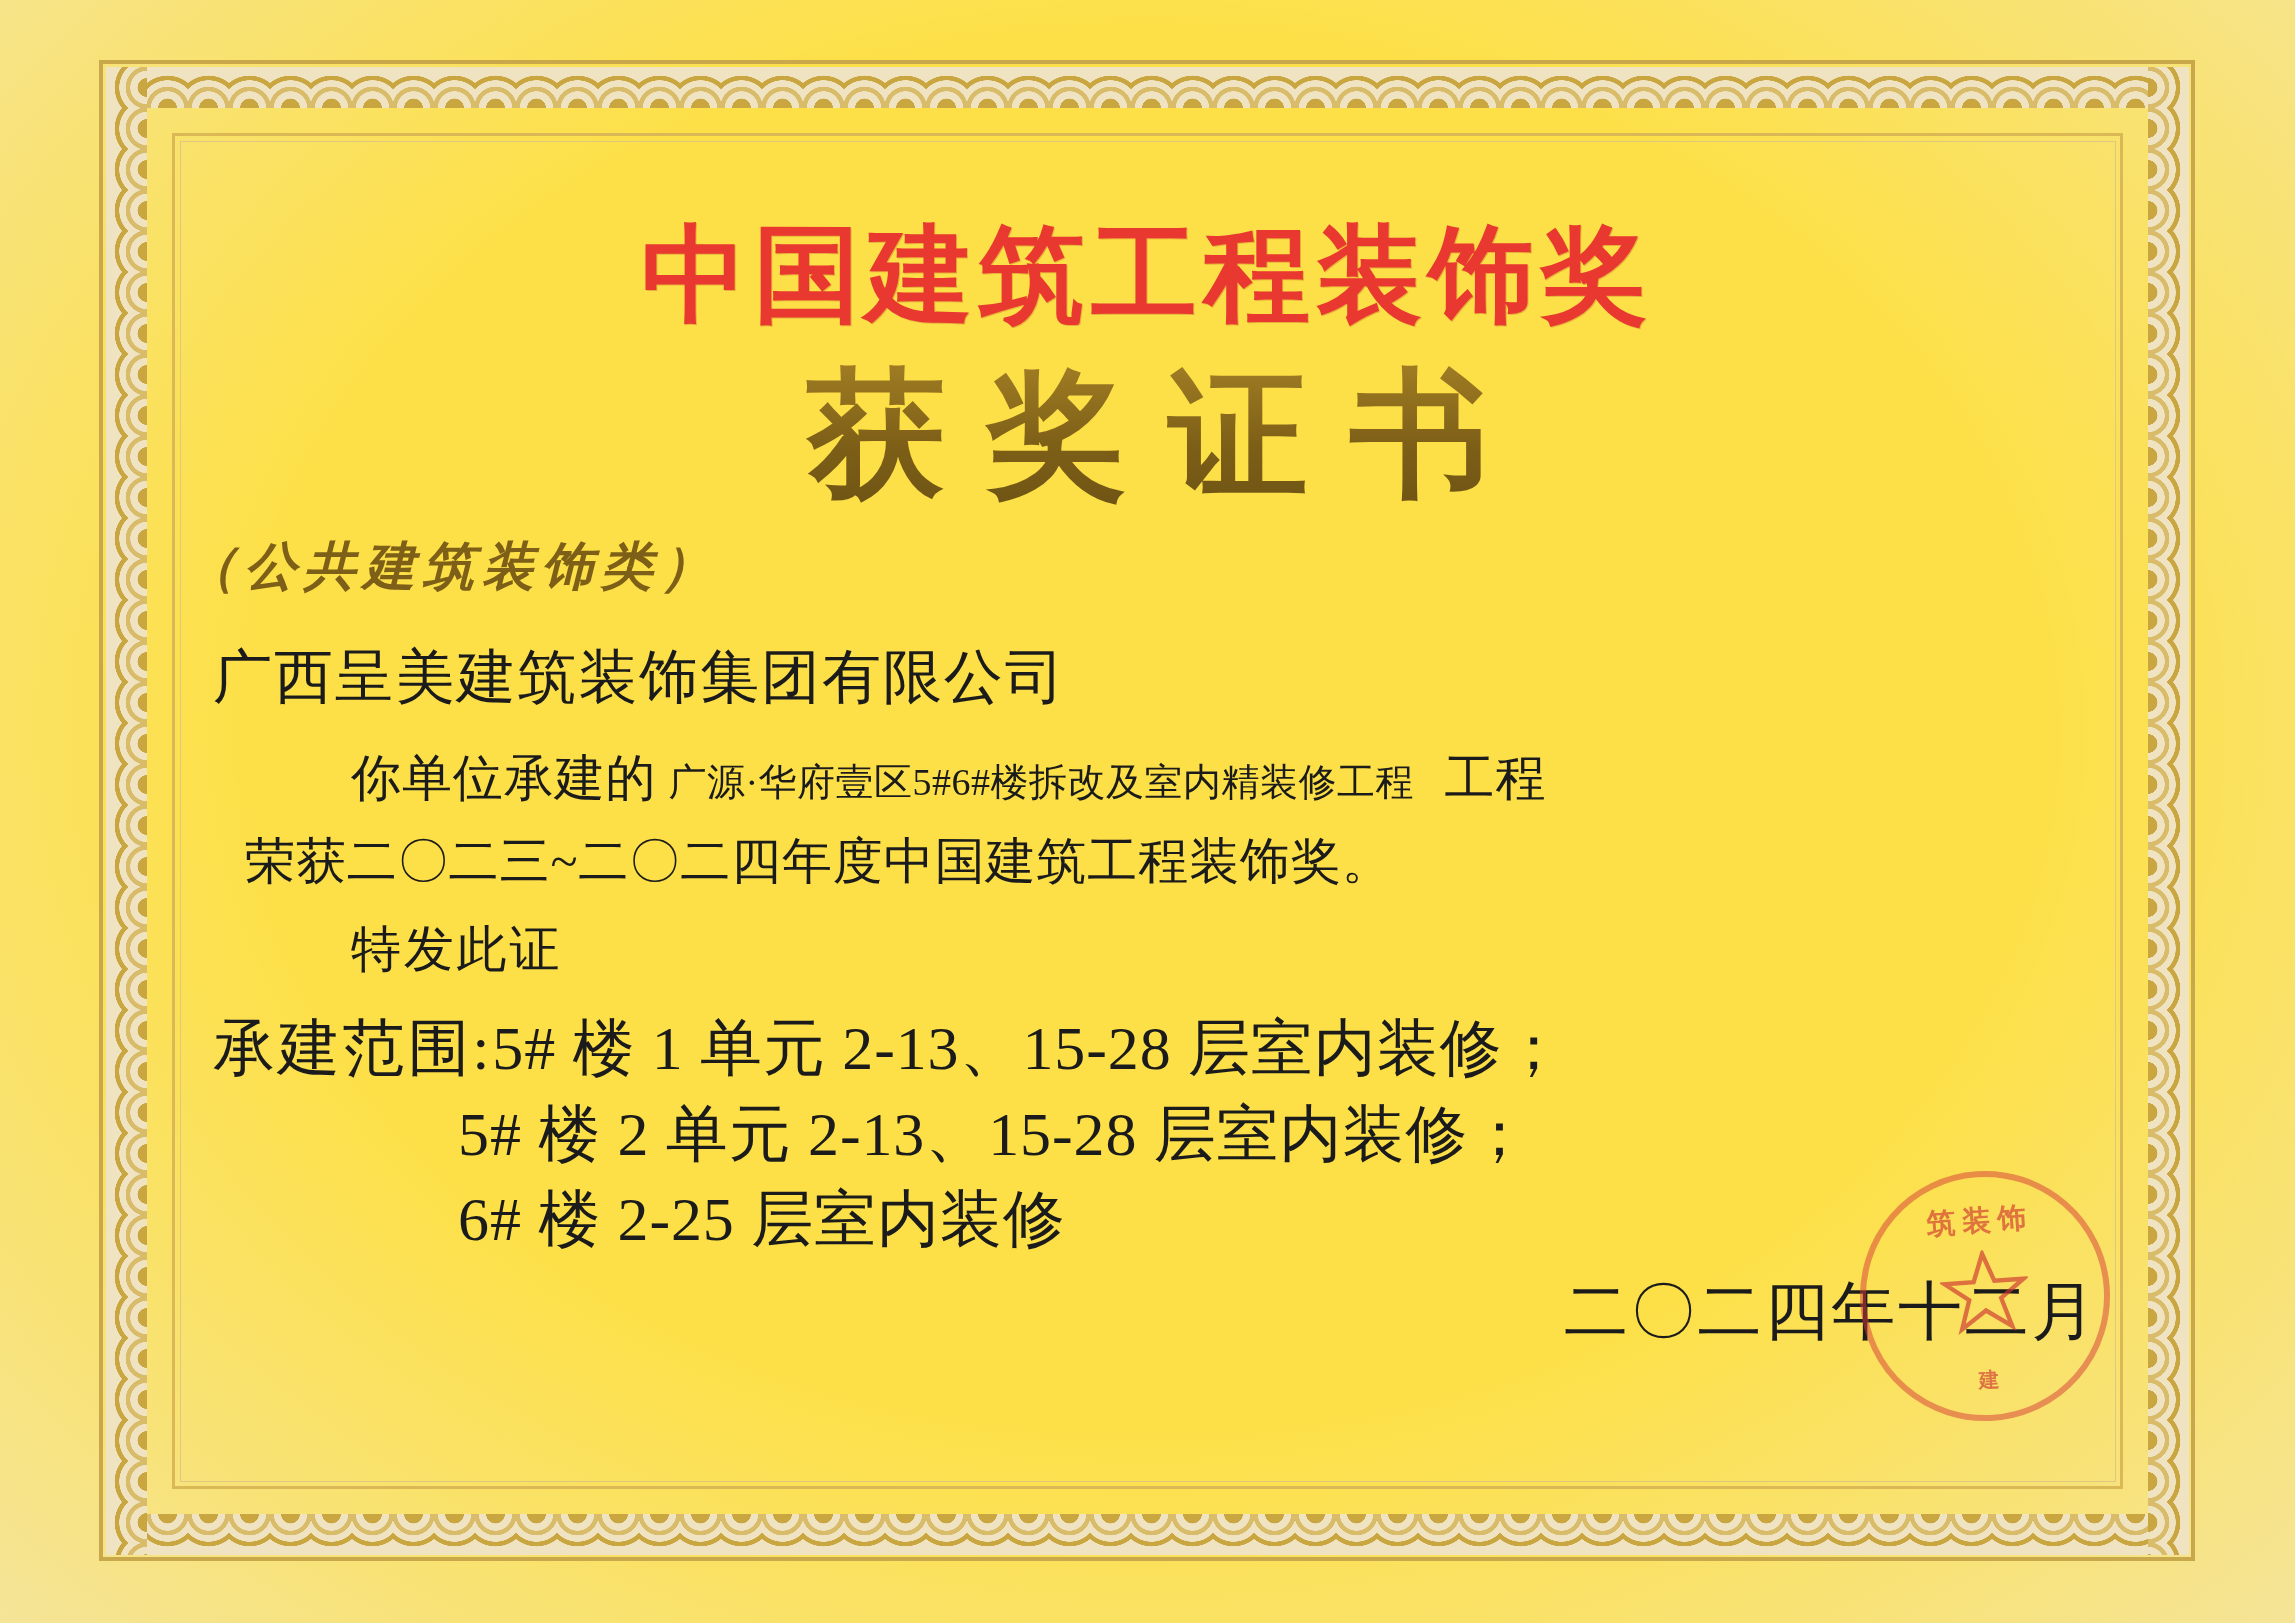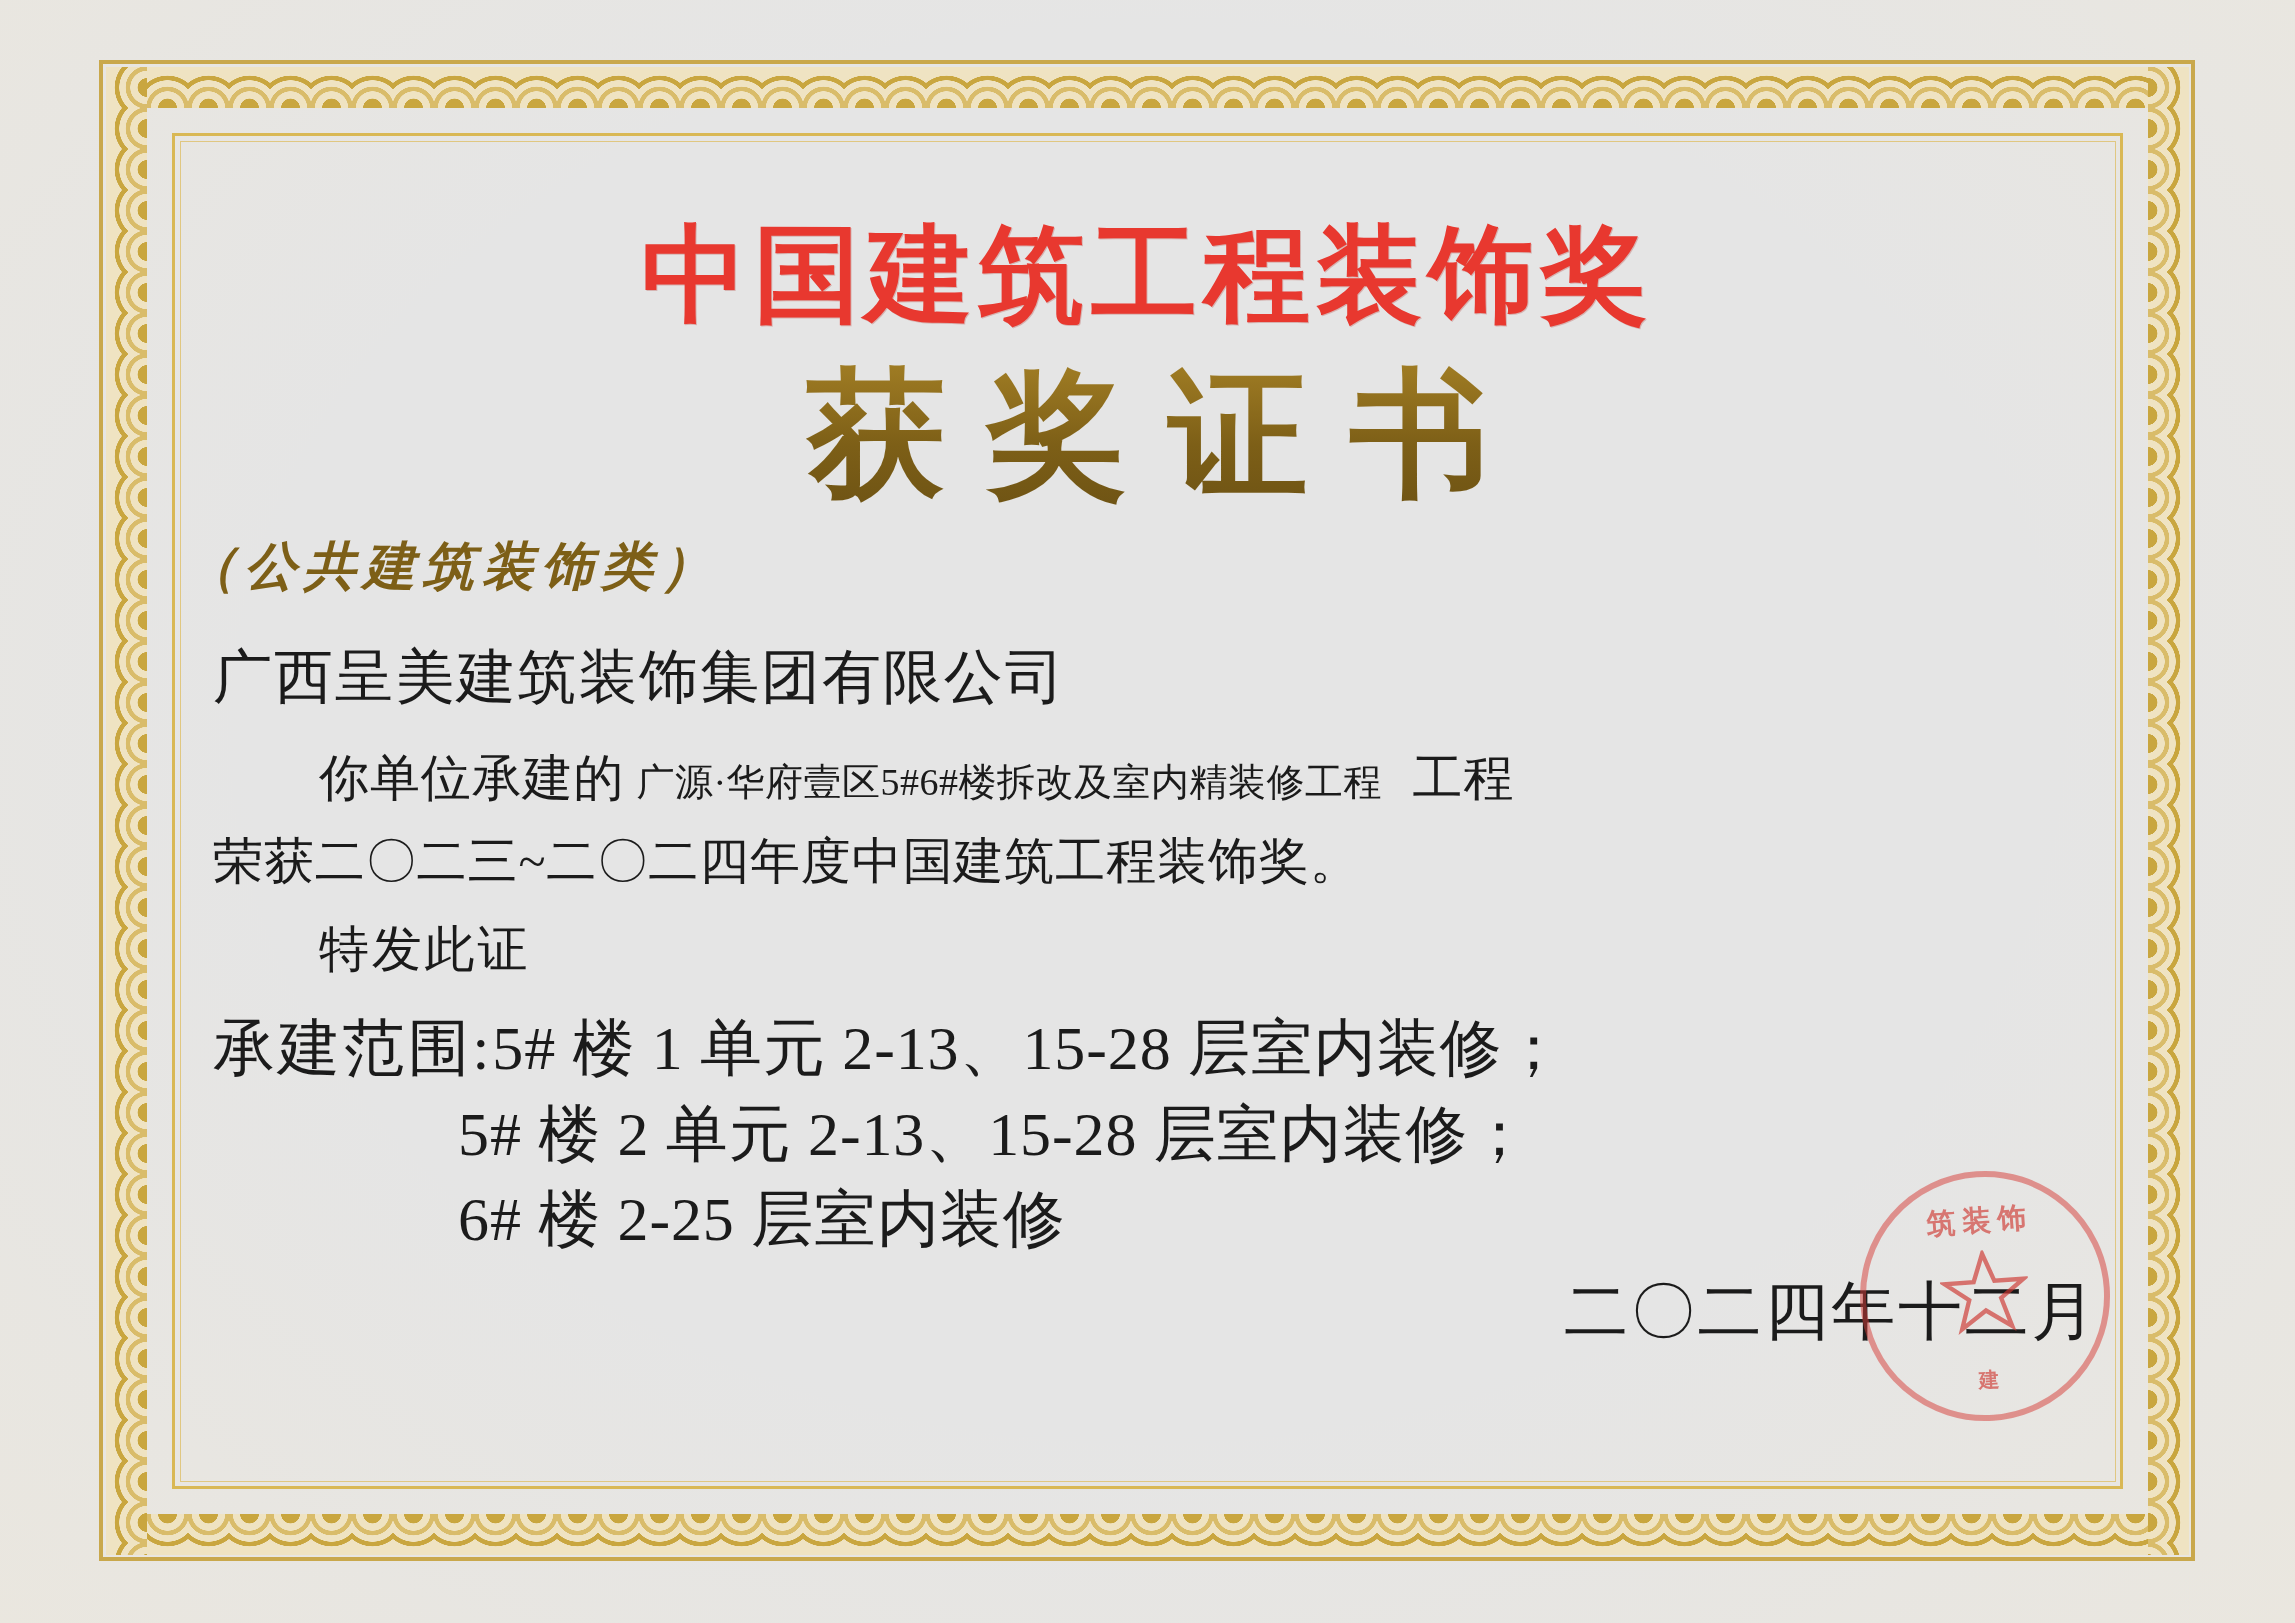--- a/index.html
+++ b/index.html
@@ -16,21 +16,21 @@
     position: relative;
   }
 
   
   .certificate {
     position: absolute;
     left: 0;
     top: 0;
     width: 2295px;
     height: 1623px;
-    background: #e5e5e5;
+    background: #fde047;
     box-sizing: border-box;
   }
 
   
   .paper-tint {
     position: absolute;
     inset: 0;
     background:
       radial-gradient(ellipse at 50% 45%, rgba(255,255,255,0) 55%, rgba(238,232,218,0.55) 100%);
     pointer-events: none;
@@ -171,20 +171,21 @@
     color: #1b1b1b;
     font-family: Liberation Mono, monospace;
     white-space: nowrap;
   }
 
   .body-line {
     position: absolute;
     color: #1b1b1b;
     font-family: "Liberation Serif", "DejaVu Serif", serif;
     white-space: nowrap;
+    margin-left: 32px;
   }
 
   .line-1 {
     left: 28px;
     top: 597px;
     width: 1869px;
     font-size: 50px;
     letter-spacing: 0.9px;
     display: flex;
     align-items: baseline;

